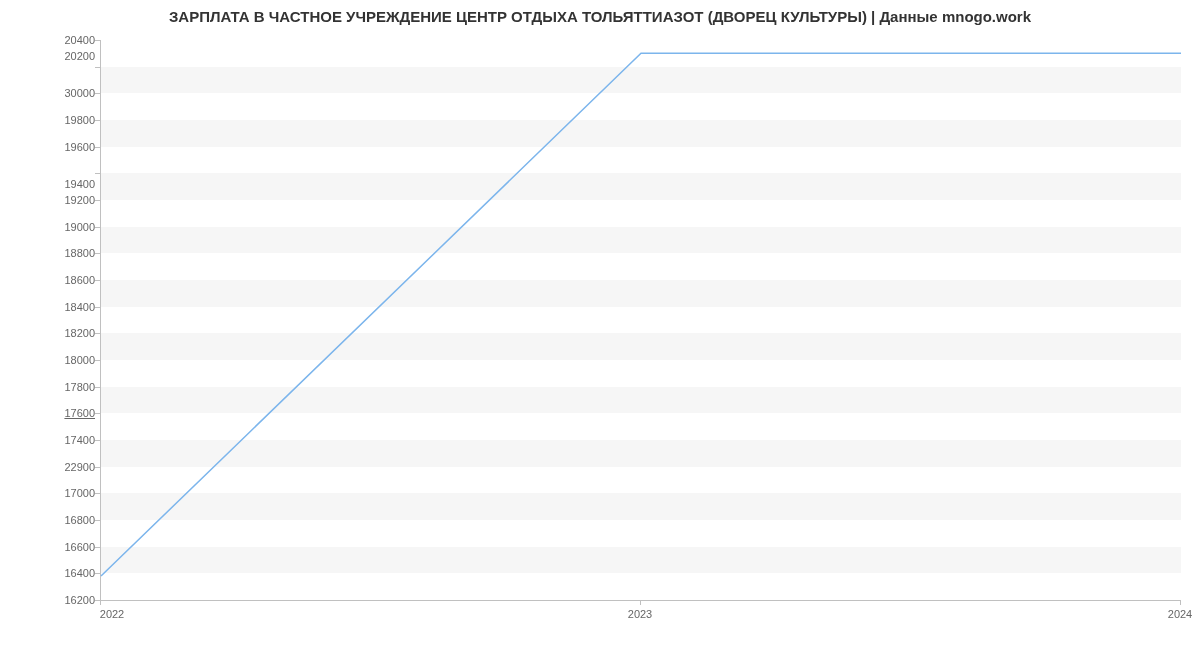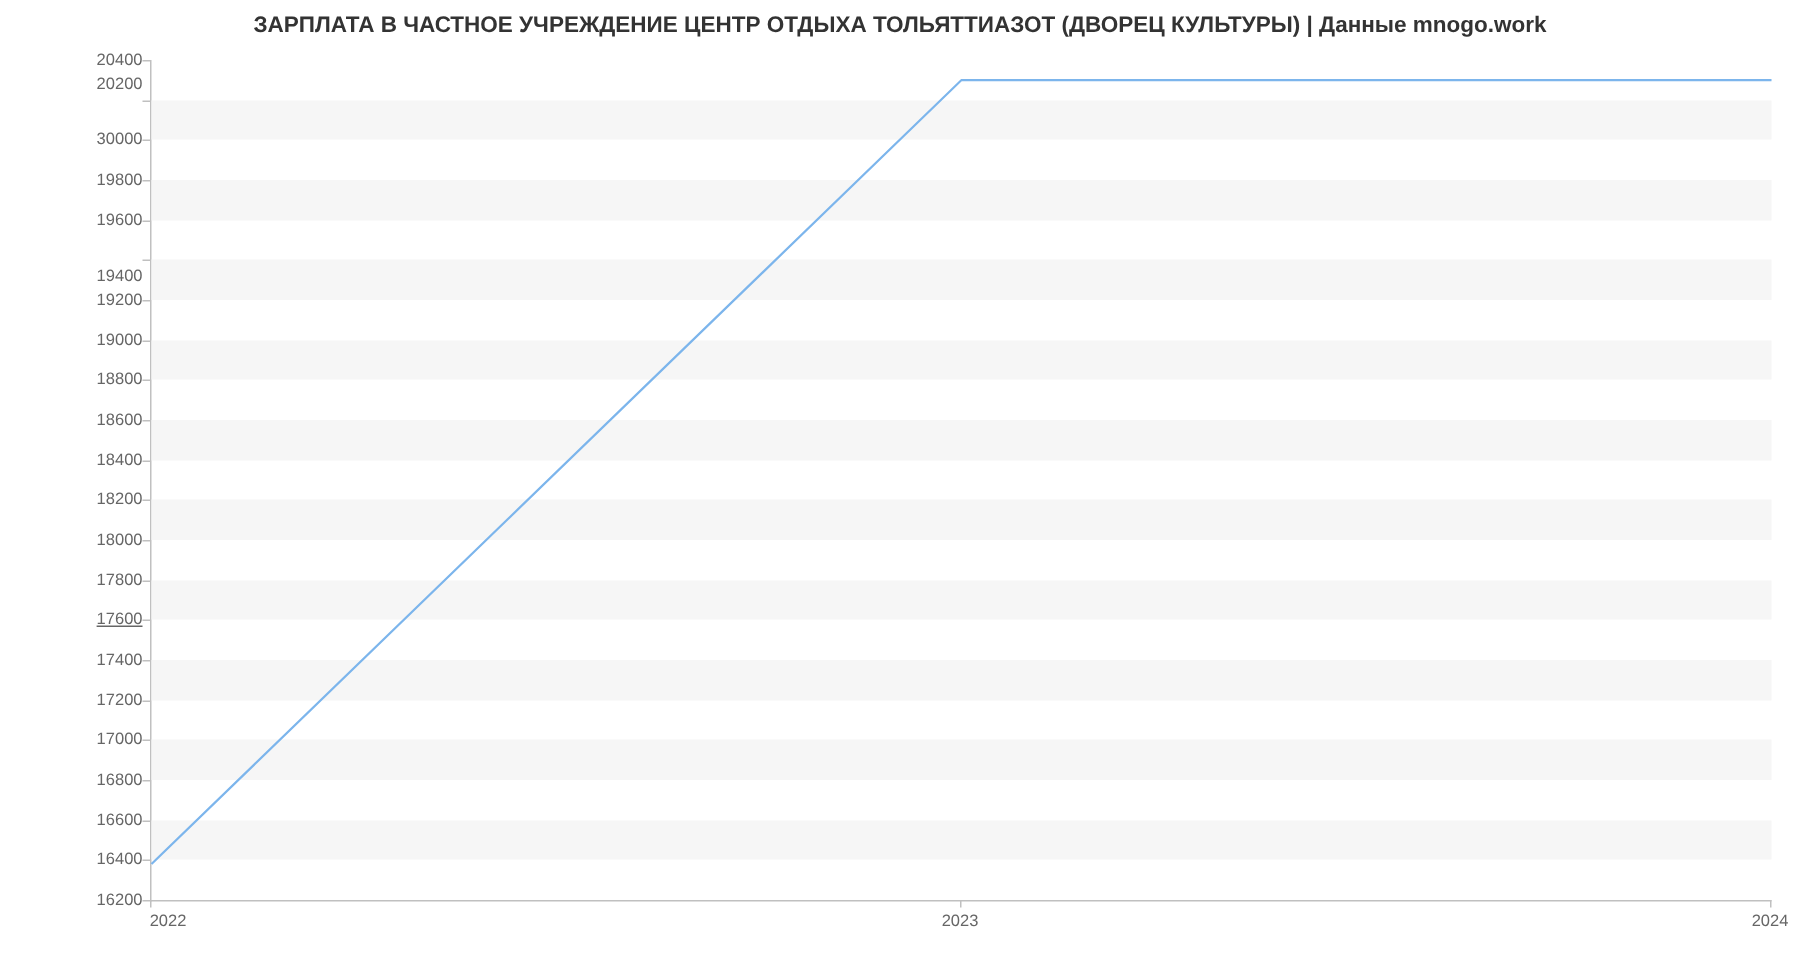--- a/index.html
+++ b/index.html
@@ -109,21 +109,21 @@
       <div class="y-label" style="top: 600px;">16200</div>
       <div class="y-tick-line" style="top: 600px; left: 95px; position: absolute;"></div>
       <div class="y-label" style="top: 573.333px;">16400</div>
       <div class="y-tick-line" style="top: 573.333px; left: 95px; position: absolute;"></div>
       <div class="y-label" style="top: 546.667px;">16600</div>
       <div class="y-tick-line" style="top: 546.667px; left: 95px; position: absolute;"></div>
       <div class="y-label" style="top: 520px;">16800</div>
       <div class="y-tick-line" style="top: 520px; left: 95px; position: absolute;"></div>
       <div class="y-label" style="top: 493.333px;">17000</div>
       <div class="y-tick-line" style="top: 493.333px; left: 95px; position: absolute;"></div>
-      <div class="y-label" style="top: 466.667px;">17200</div>
+      <div class="y-label" style="top: 466.667px;">22900</div>
       <div class="y-tick-line" style="top: 466.667px; left: 95px; position: absolute;"></div>
       <div class="y-label" style="top: 440px;">17400</div>
       <div class="y-tick-line" style="top: 440px; left: 95px; position: absolute;"></div>
       <div class="y-label" style="top: 413.333px; text-decoration: underline;">17600</div>
       <div class="y-tick-line" style="top: 413.333px; left: 95px; position: absolute;"></div>
       <div class="y-label" style="top: 386.667px;">17800</div>
       <div class="y-tick-line" style="top: 386.667px; left: 95px; position: absolute;"></div>
       <div class="y-label" style="top: 360px;">18000</div>
       <div class="y-tick-line" style="top: 360px; left: 95px; position: absolute;"></div>
       <div class="y-label" style="top: 333.333px;">18200</div>

